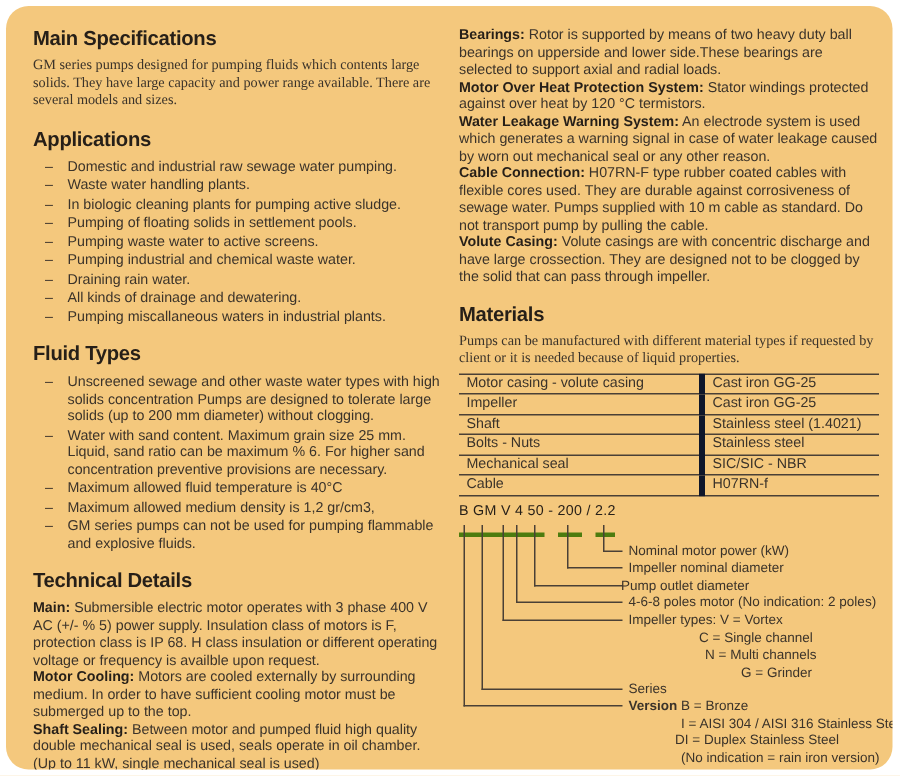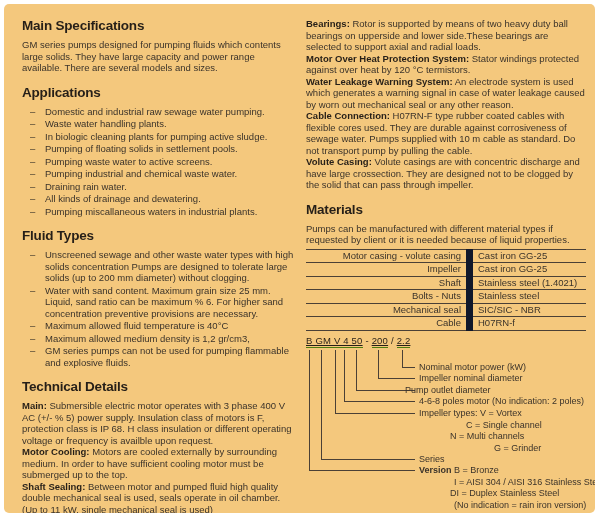--- a/index.html
+++ b/index.html
@@ -1,37 +1,37 @@
 <!DOCTYPE html>
 <html><head>
 <meta charset="utf-8">
 <style>
   html,body{margin:0;padding:0;background:#ffffff;}
   body{font-family:"Liberation Sans","DejaVu Sans",sans-serif;-webkit-font-smoothing:antialiased;}
   .page{width:600px;height:517px;background:#ffffff;position:relative;overflow:hidden;}
-  .panel{position:absolute;left:4px;top:4px;right:5px;bottom:4px;background:#F4C87D;border-radius:5px;
+  .panel{position:absolute;left:4px;top:4px;right:5px;bottom:4px;background:#F4C87D;border-radius:15px;
          padding:14px 18px;box-sizing:border-box;overflow:hidden;color:#3B332A;}
   .cols{display:flex;gap:12px;}
   .col{width:272px;flex:none;}
   .col.right{width:280px;}
   h2{font-size:13.5px;line-height:15px;font-weight:700;color:#261F18;margin:11px 0 6px;letter-spacing:-0.2px;}
   h2.first{margin-top:0;}
-  p.body{font-size:9.5px;line-height:11.5px;margin:0 0 2px;}
+  p.body{font-size:9.5px;line-height:11.5px;margin:0 0 2px;font-family:Liberation Serif, serif;}
   p.run{font-size:9.5px;line-height:11.5px;margin:0;}
   p.run b{color:#261F18;}
   ul.dashlist{list-style:none;margin:0 0 2px;padding:0;font-size:9.5px;line-height:11.5px;}
   ul.dashlist li{display:flex;margin:0 0 1px;}
   ul.dashlist li .dash{flex:none;width:15px;margin-left:8px;}
   table.materials{width:100%;border-collapse:collapse;margin:3px 0 2px;font-size:9.5px;color:#3B332A;}
   table.materials td{padding:0px 5px 1px;border-top:1px solid #4A4036;line-height:11.5px;}
   table.materials tr:last-child td{border-bottom:1px solid #4A4036;}
-  table.materials td.c1{width:150px;border-right:7px solid #0f172a;text-align:right;}
+  table.materials td.c1{width:150px;border-right:4px solid #0f172a;}
   .diagram{position:relative;height:180px;margin-top:5px;font-size:9px;line-height:10px;}
   .code{position:absolute;left:0;top:0;font-size:9.5px;white-space:pre;color:#261F18;letter-spacing:0.2px;}
-  .code .u{border-bottom:1px solid #4d7c0f;padding-bottom:1px;text-decoration:underline;}
+  .code .u{border-bottom:3px solid #4d7c0f;padding-bottom:9px;}
   .lc{position:absolute;border-left:1px solid #4A4036;border-bottom:1px solid #4A4036;}
   .dl{position:absolute;white-space:nowrap;}
 </style>
 </head>
 <body>
 
 <div class="page">
   <div class="panel">
     <div class="cols">
 
@@ -154,25 +154,25 @@
           <div class="lc" style="left:96px;top:14px;width:12px;height:17px;"></div>
           <div class="lc" style="left:72px;top:14px;width:36px;height:28px;"></div>
           <div class="lc" style="left:50px;top:14px;width:58px;height:40px;"></div>
           <div class="lc" style="left:38px;top:14px;width:70px;height:51px;"></div>
           <div class="lc" style="left:29px;top:14px;width:79px;height:63px;"></div>
           <div class="lc" style="left:15px;top:14px;width:93px;height:109px;"></div>
           <div class="lc" style="left:3px;top:14px;width:105px;height:120px;"></div>
 
           <div class="dl" style="left:113px;top:26px;">Nominal motor power (kW)</div>
           <div class="dl" style="left:113px;top:37px;">Impeller nominal diameter</div>
-          <div class="dl" style="left:99px;top:49px;">Pump outlet diameter</div>
+          <div class="dl" style="left:108px;top:49px;">Pump outlet diameter</div>
           <div class="dl" style="left:113px;top:60px;text-align:right;">4-6-8 poles motor (No indication: 2 poles)</div>
           <div class="dl" style="left:113px;top:72px;">Impeller types: V = Vortex</div>
           <div class="dl" style="left:160px;top:84px;">C = Single channel</div>
-          <div class="dl" style="left:144px;top:95px;">N = Multi channels</div>
+          <div class="dl" style="left:164px;top:95px;">N = Multi channels</div>
           <div class="dl" style="left:160px;top:107px;margin-left:28px;">G = Grinder</div>
           <div class="dl" style="left:113px;top:118px;">Series</div>
           <div class="dl" style="left:113px;top:129px;font-weight:bold;">Version</div>
           <div class="dl" style="left:148px;top:129px;text-align:center;">B = Bronze</div>
           <div class="dl" style="left:148px;top:141px;">I = AISI 304 / AISI 316 Stainless Steel</div>
           <div class="dl" style="left:144px;top:152px;">DI = Duplex Stainless Steel</div>
           <div class="dl" style="left:148px;top:164px;">(No indication = rain iron version)</div>
         </div>
       </div>
 

